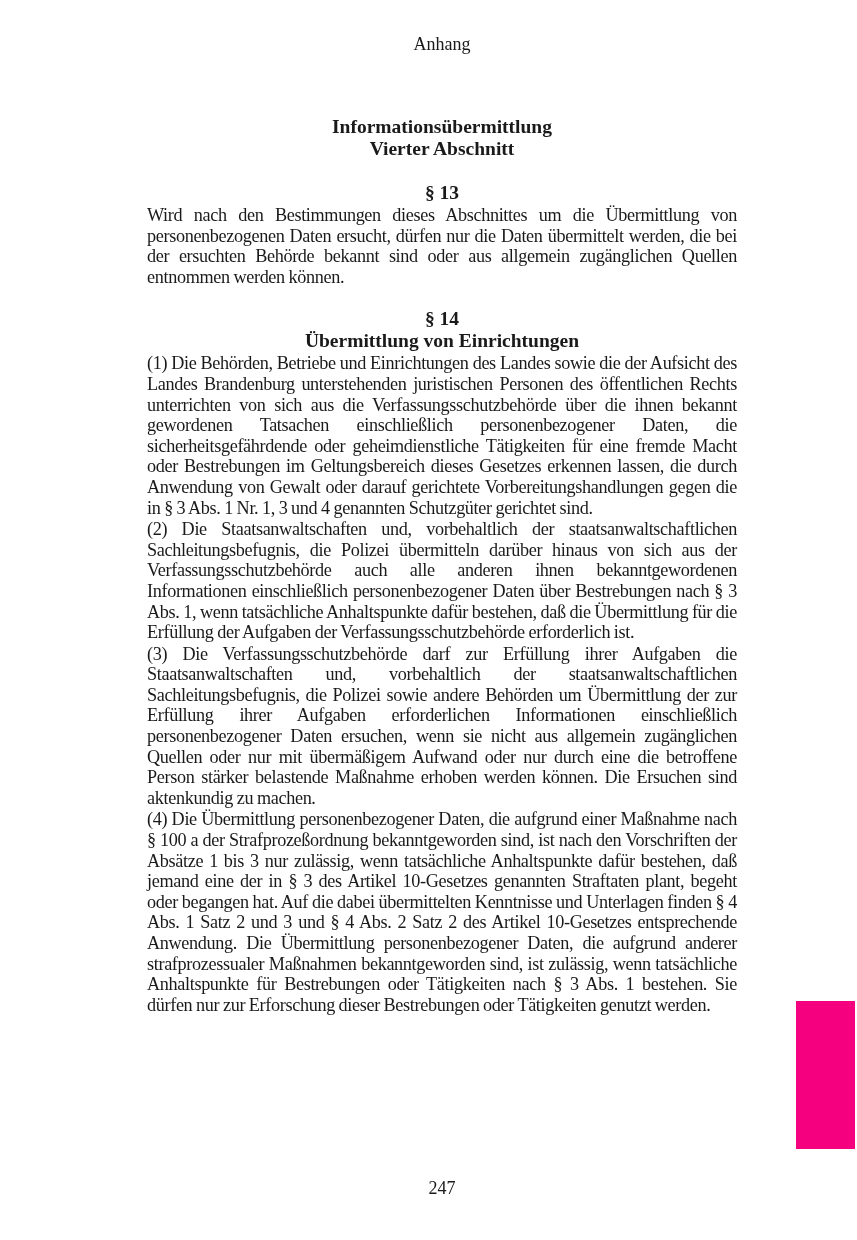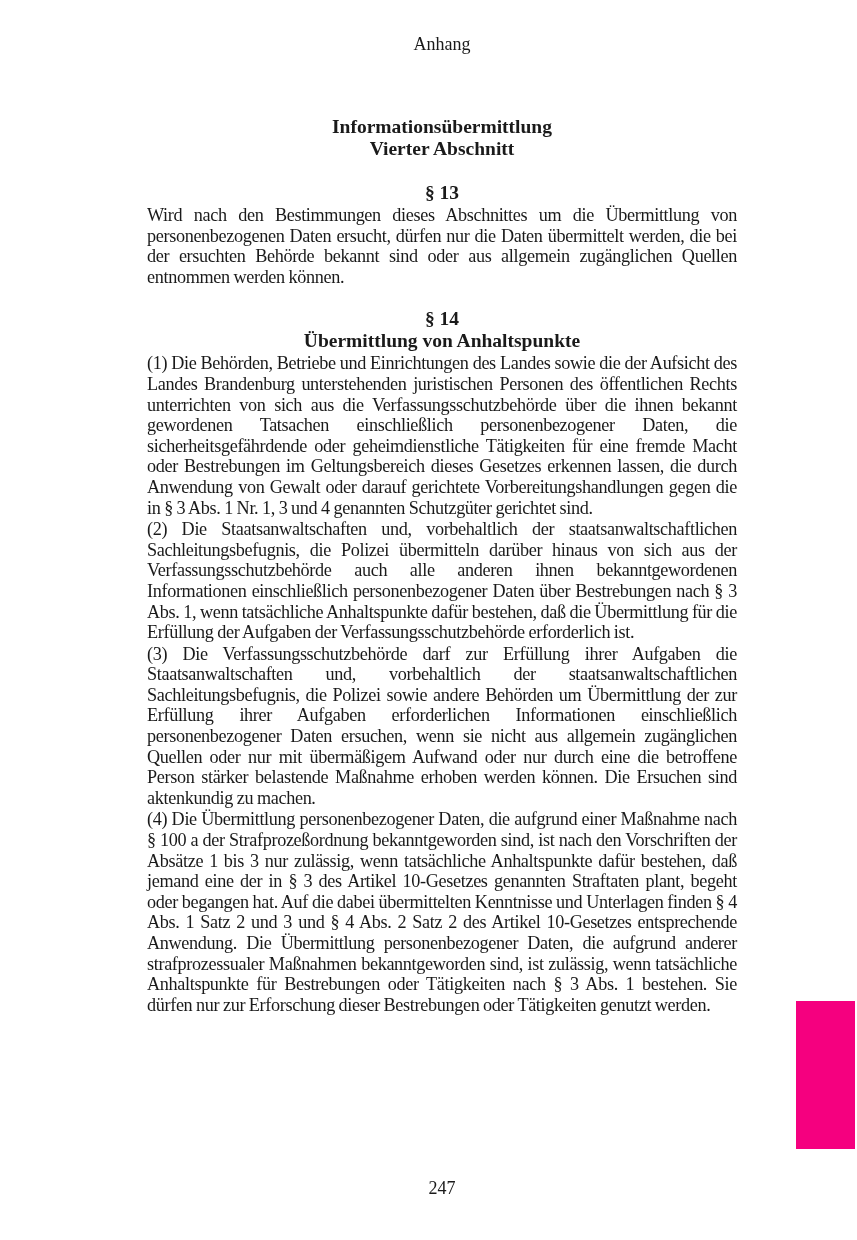--- a/index.html
+++ b/index.html
@@ -47,21 +47,21 @@
 
   <div>
     <h3 class="heading">§ 13</h3>
     <p class="para">Wird nach den Bestimmungen dieses Abschnittes um die Übermittlung von personenbezogenen Daten ersucht, dürfen nur die Daten übermittelt werden, die bei der ersuchten Behörde bekannt sind oder aus allgemein zugänglichen Quellen entnommen werden können.</p>
   </div>
 
   <div class="gap-md"></div>
 
   <div>
     <h3 class="heading">§ 14</h3>
-    <h3 class="heading">Übermittlung von Anhaltspunkte</h3>
+    <h3 class="heading">Übermittlung von Einrichtungen</h3>
     <div class="para-block">
         <p class="para">(1) Die Behörden, Betriebe und Einrichtungen des Landes sowie die der Aufsicht des Landes Brandenburg unterstehenden juristischen Personen des öffentlichen Rechts unterrichten von sich aus die Verfassungsschutzbehörde über die ihnen bekannt gewordenen Tatsachen einschließlich personenbezogener Daten, die sicherheitsgefährdende oder geheimdienstliche Tätigkeiten für eine fremde Macht oder Bestrebungen im Geltungsbereich dieses Gesetzes erkennen lassen, die durch Anwendung von Gewalt oder darauf gerichtete Vorbereitungshandlungen gegen die in § 3 Abs. 1 Nr. 1, 3 und 4 genannten Schutzgüter gerichtet sind.</p>
       </div>
     <div class="para-block">
         <p class="para">(2) Die Staatsanwaltschaften und, vorbehaltlich der staatsanwaltschaftlichen Sachleitungsbefugnis, die Polizei übermitteln darüber hinaus von sich aus der Verfassungsschutzbehörde auch alle anderen ihnen bekanntgewordenen Informationen einschließlich personenbezogener Daten über Bestrebungen nach § 3 Abs. 1, wenn tatsächliche Anhaltspunkte dafür bestehen, daß die Übermittlung für die Erfüllung der Aufgaben der Verfassungsschutzbehörde erforderlich ist.</p>
       </div>
     <div class="para-block">
         <p class="para">(3) Die Verfassungsschutzbehörde darf zur Erfüllung ihrer Aufgaben die Staatsanwaltschaften und, vorbehaltlich der staatsanwaltschaftlichen Sachleitungsbefugnis, die Polizei sowie andere Behörden um Übermittlung der zur Erfüllung ihrer Aufgaben erforderlichen Informationen einschließlich personenbezogener Daten ersuchen, wenn sie nicht aus allgemein zugänglichen Quellen oder nur mit übermäßigem Aufwand oder nur durch eine die betroffene Person stärker belastende Maßnahme erhoben werden können. Die Ersuchen sind aktenkundig zu machen.</p>
       </div>
     <div class="para-block">

